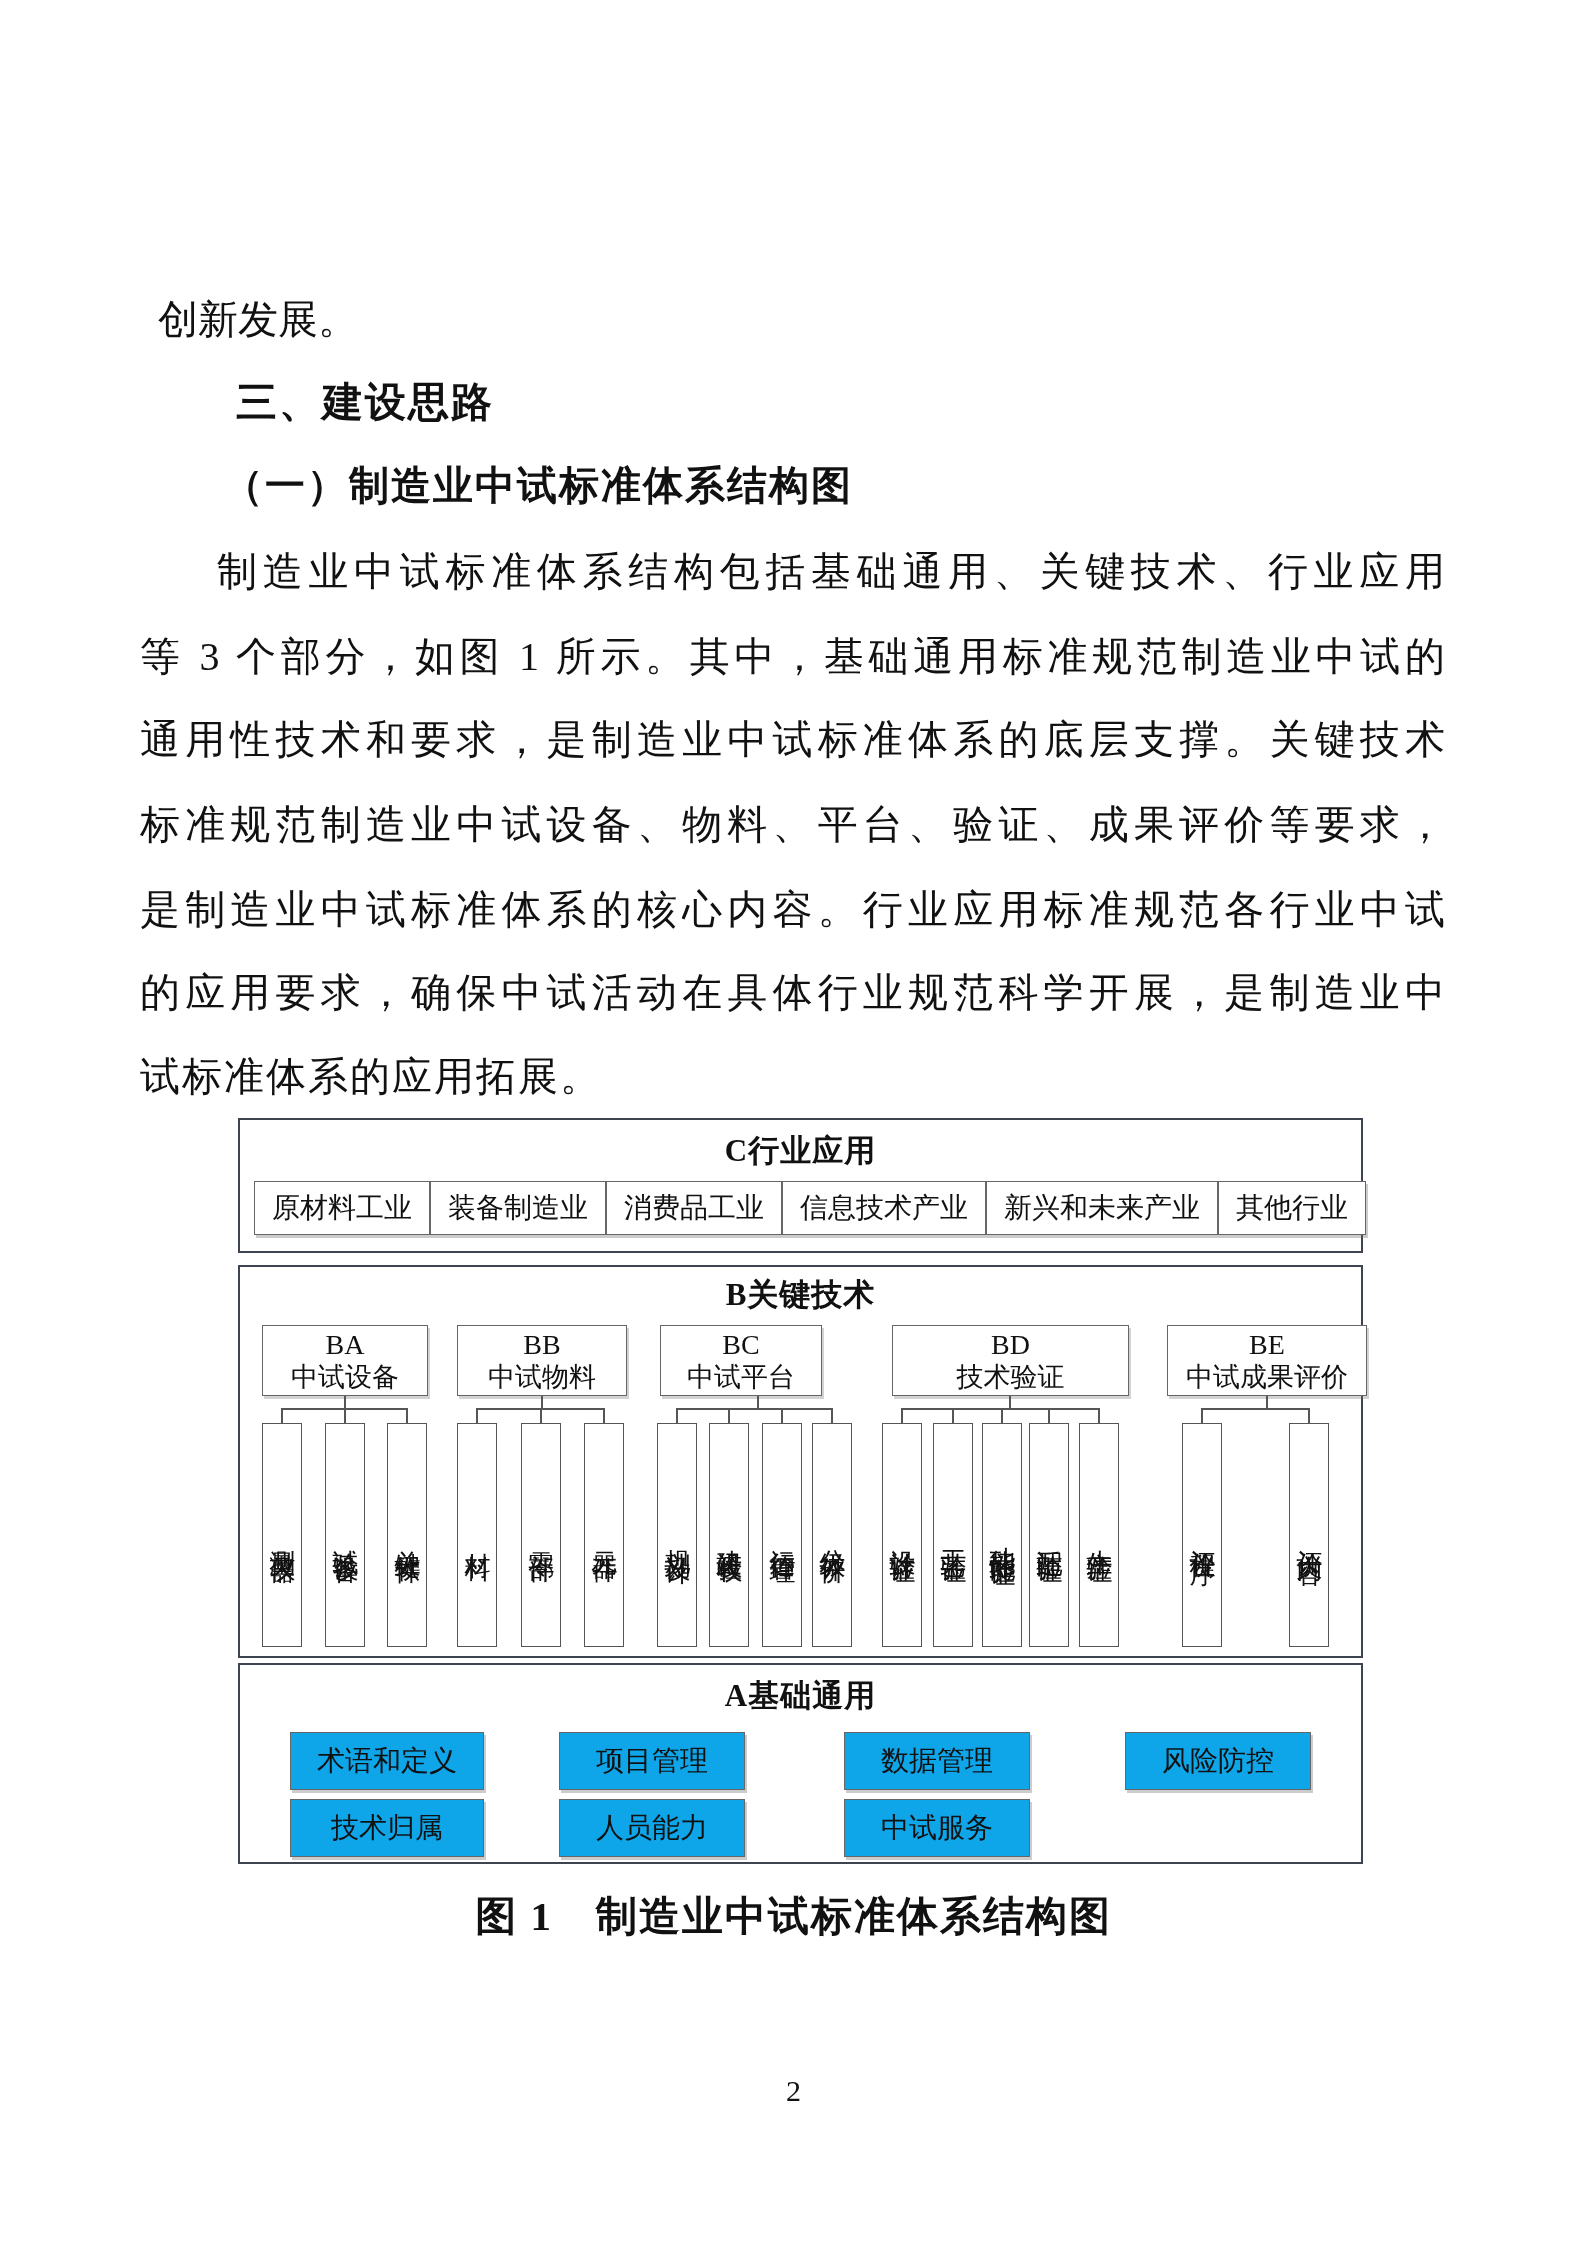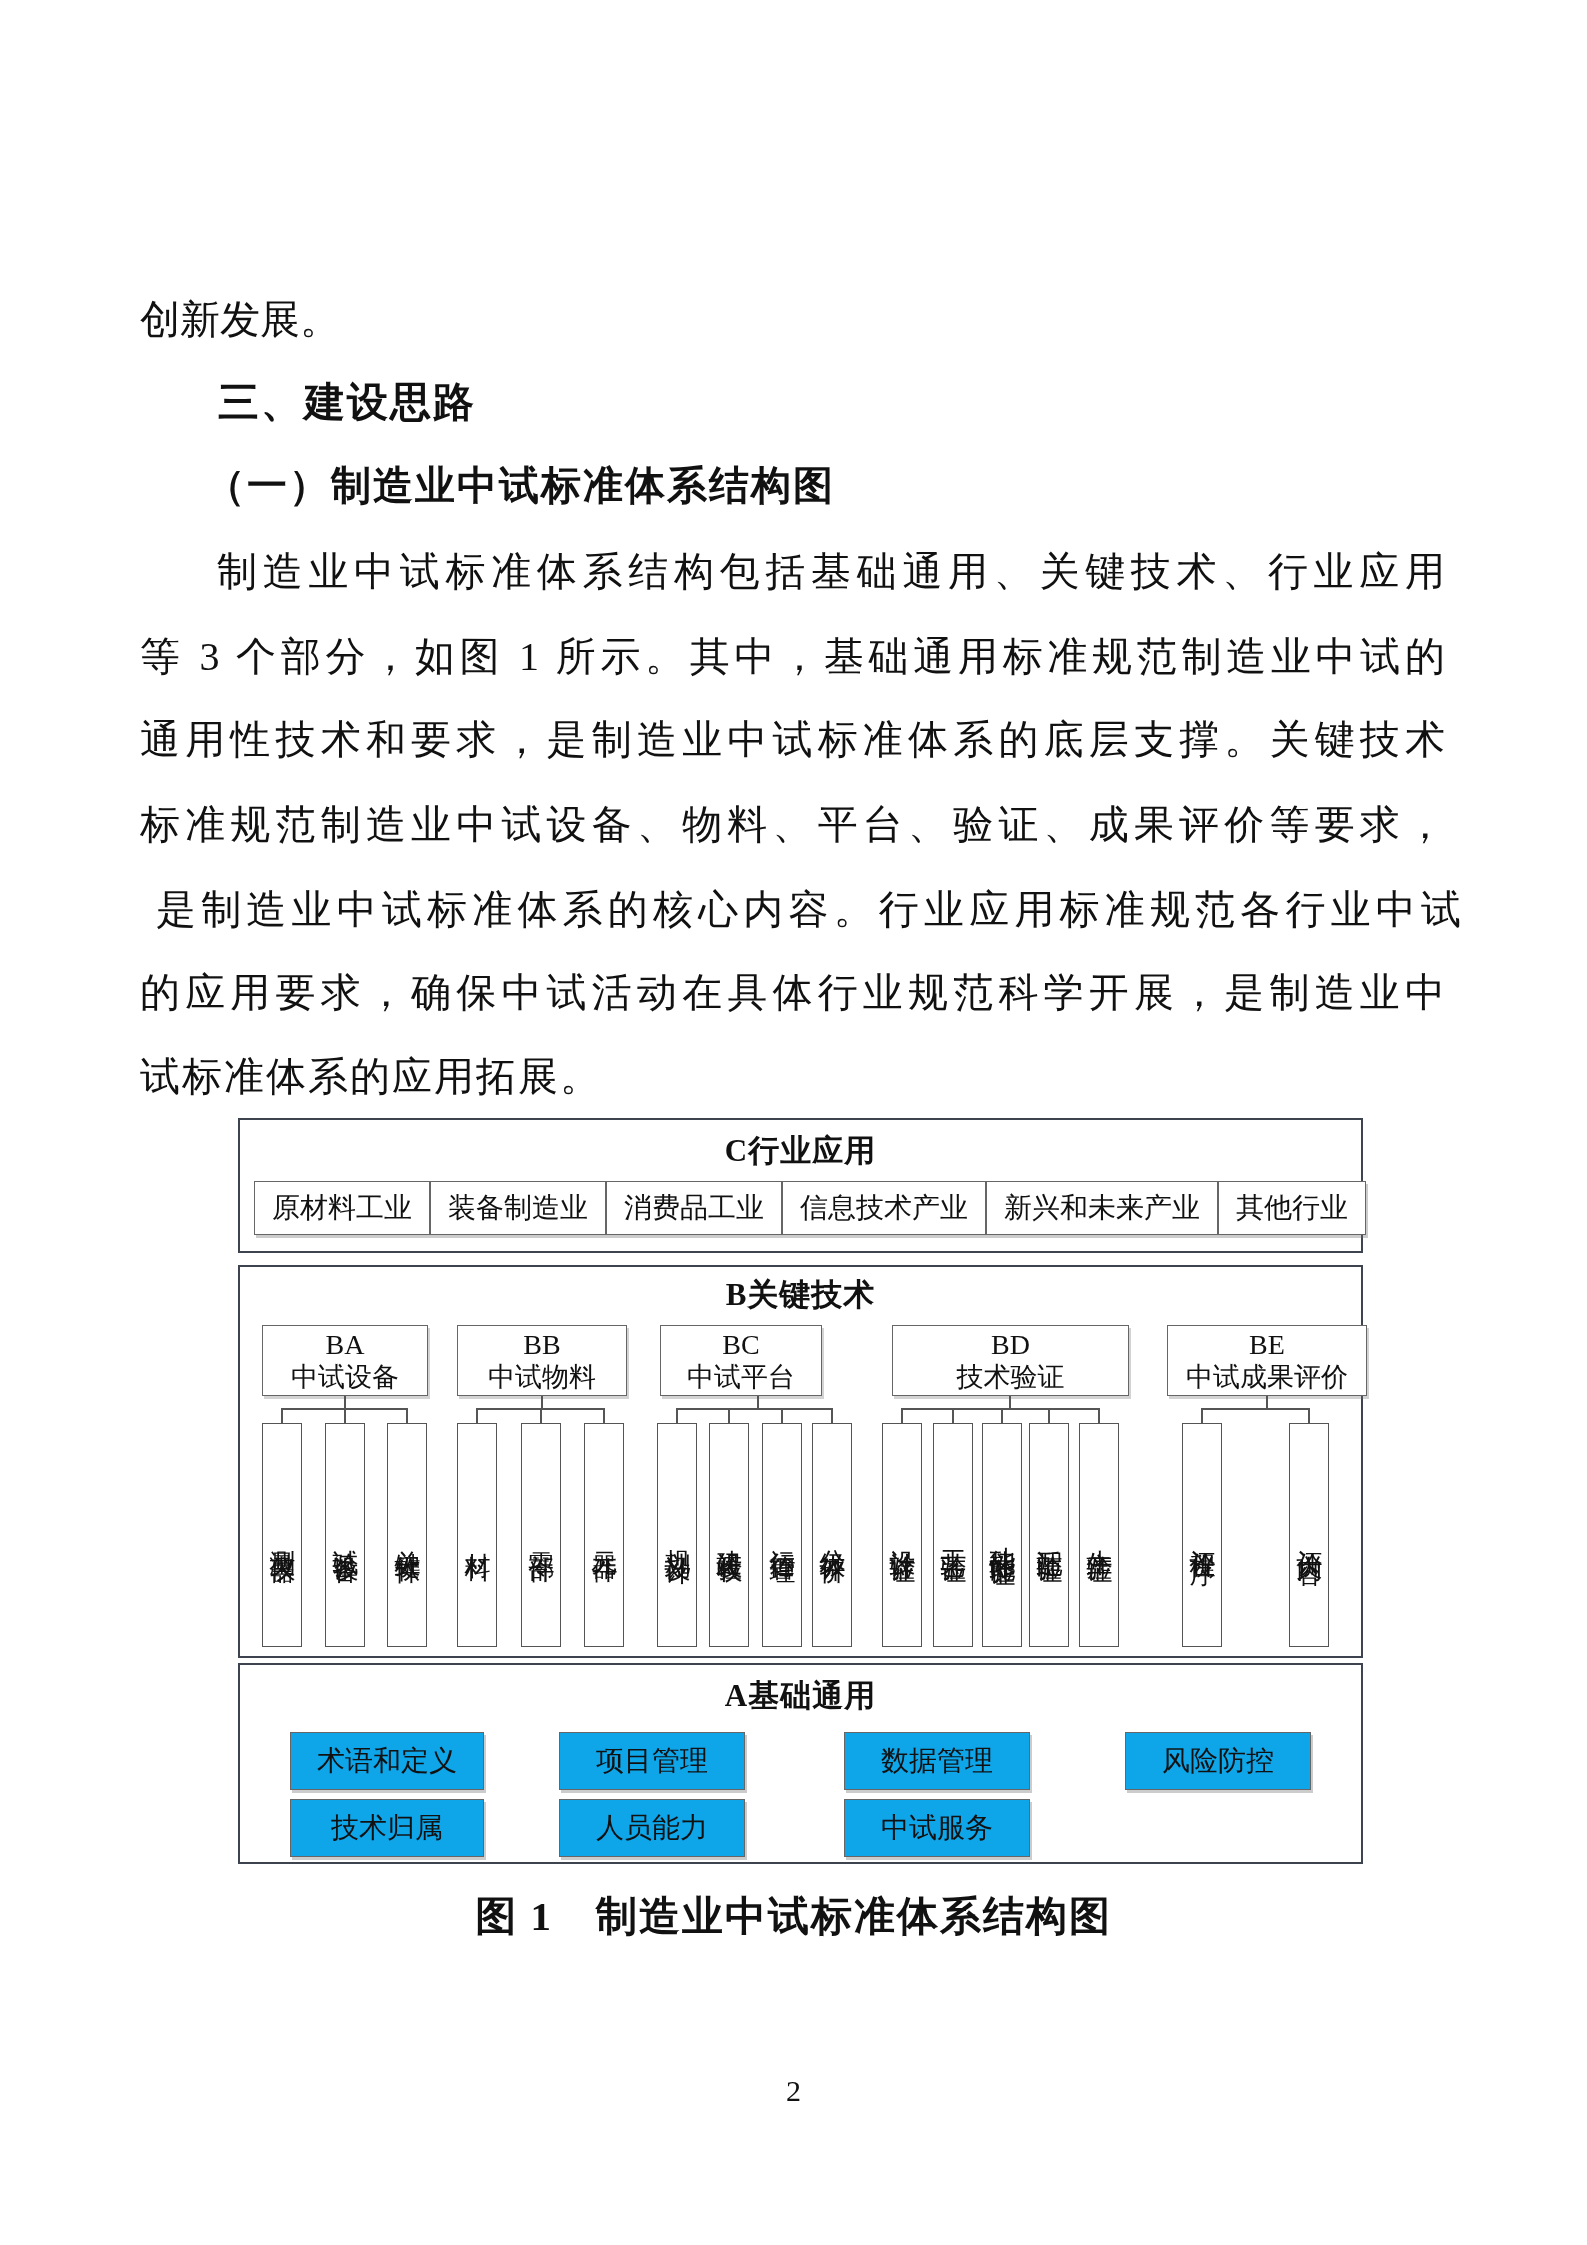--- a/index.html
+++ b/index.html
@@ -6,35 +6,35 @@
   .page{
     position:relative;
     width:1587px;height:2245px;
     margin:0 auto;
     background:#ffffff;
     font-family:"Liberation Serif", serif;
     color:#111;
     overflow:hidden;
   }
   
-  .txt{position:absolute;white-space:nowrap;font-size:40px;line-height:46px;}
+  .txt{position:absolute;white-space:nowrap;font-size:40px;line-height:46px;margin-left:18px;}
   .intro{left:140px;top:297px;}
   .h-main{left:218px;top:379px;font-family:Liberation Serif, serif;font-weight:bold;font-size:41px;letter-spacing:2px;}
   .h-sub{left:205px;top:463px;font-weight:bold;font-size:40px;letter-spacing:2px;}
   .para-line{
     position:absolute;left:140px;width:1307px;
     font-size:40px;line-height:46px;
     text-align:justify;text-align-last:justify;text-justify:inter-character;
     letter-spacing:2px;white-space:normal;
   }
   .pl-0{top:549px;padding-left:77px;width:1230px;}
   .pl-1{top:634px;}
   .pl-2{top:717px;}
   .pl-3{top:802px;}
-  .pl-4{top:887px;margin-left:16px;}
+  .pl-4{top:887px;}
   .pl-5{top:970px;}
   .pl-6{top:1054px;text-align-last:left;}
   
   .sect{position:absolute;left:238px;width:1125px;border:2px solid #3d4450;background:#fff;box-sizing:border-box;}
   .sect-c{top:1118px;height:135px;}
   .sect-b{top:1265px;height:393px;}
   .sect-a{top:1663px;height:201px;}
   .sect-title{position:absolute;left:0;right:0;text-align:center;font-size:31px;font-weight:bold;letter-spacing:1px;}
   .sect-c .sect-title{top:10px;}
   .sect-b .sect-title{top:7px;}

